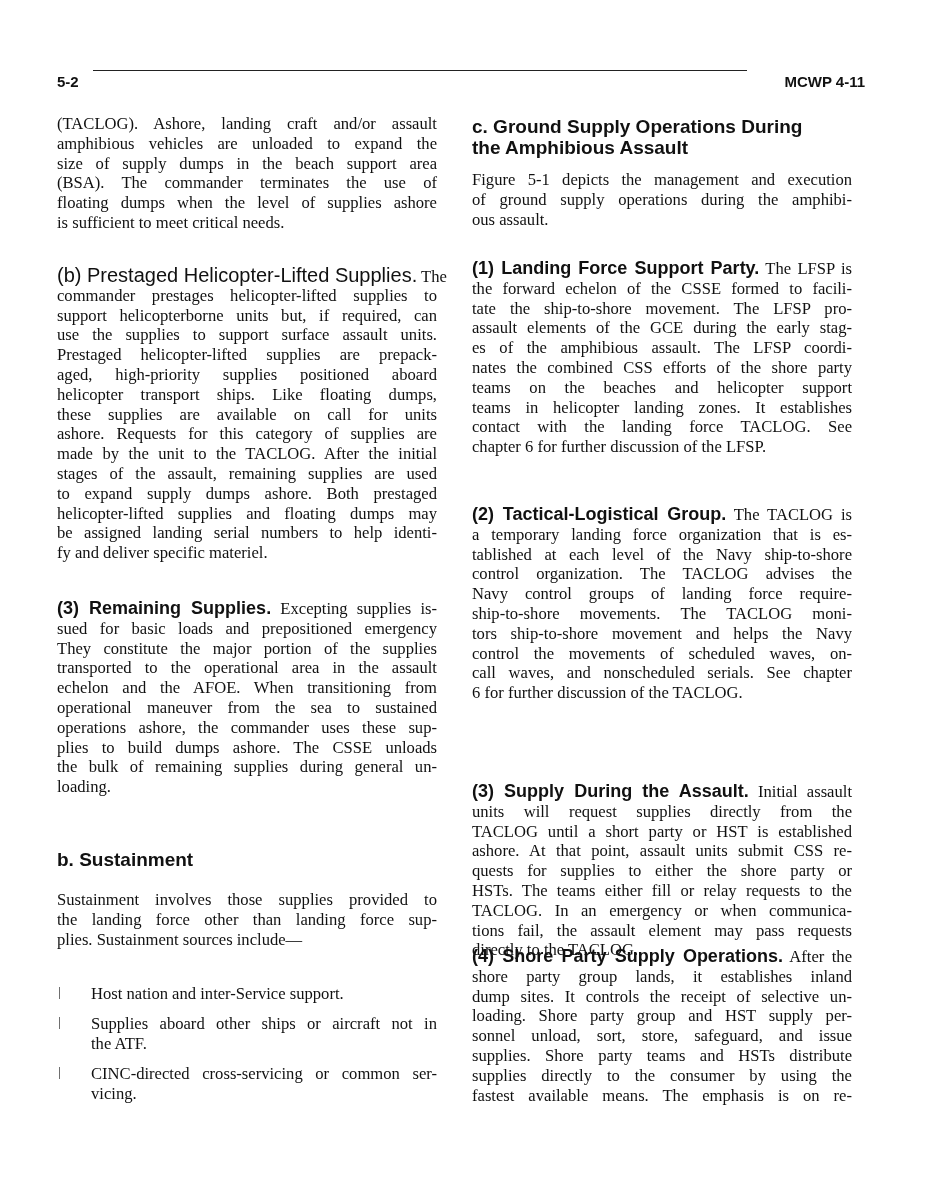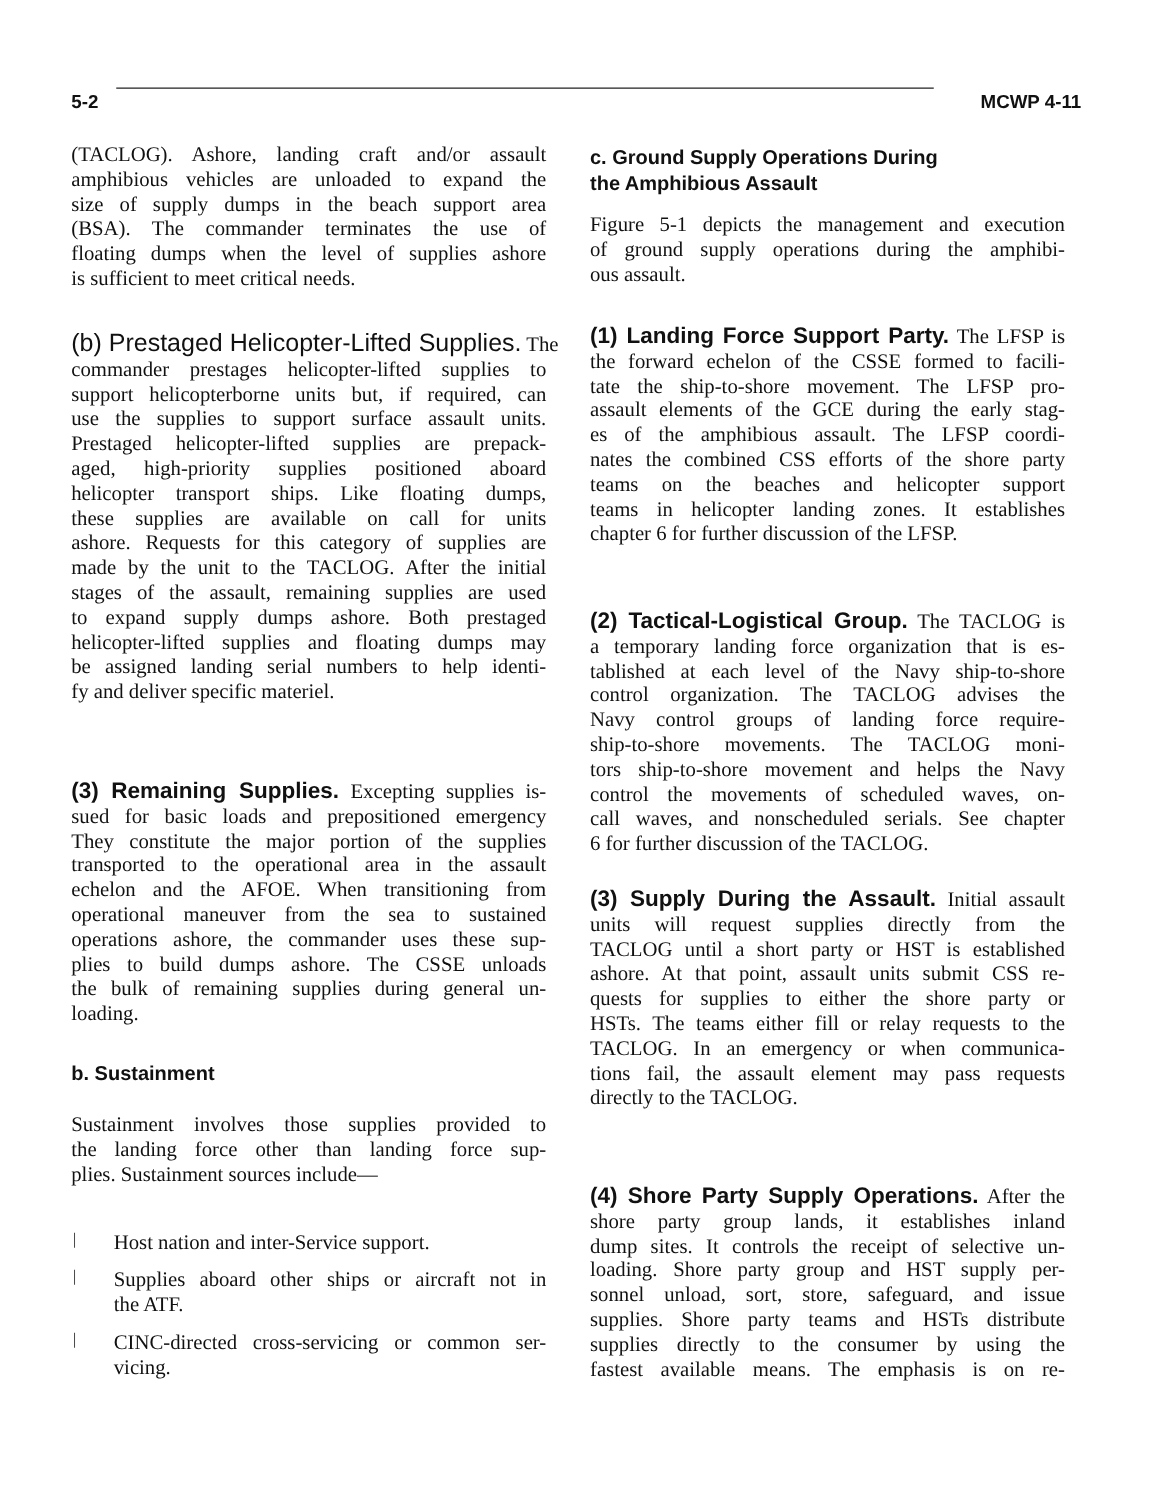--- a/index.html
+++ b/index.html
@@ -10,21 +10,21 @@
   .hdr-right { right:0; padding-left:6px; }
   .hdr-rule { position:absolute; left:36px; right:118px; top:10px; border-top:1px solid #222; }
   .col { position:absolute; width:380px; }
   .col-left { left:57px; top:114px; }
   .col-right { left:472px; top:114px; }
   .block { position:absolute; left:0; width:380px; }
   .line { display:block; font-family:"Liberation Serif", serif; font-size:16.6px; line-height:19.8px; height:19.8px; text-align:justify; text-align-last:justify; white-space:nowrap; overflow:visible; }
   .line.last { text-align-last:left; }
   .line .sh { font-family:"Liberation Sans", sans-serif; font-weight:bold; font-size:18px; }
   .line .shn { font-family:Liberation Sans, sans-serif; font-weight:normal; font-size:20px; }
-  .heading { font-family:"Liberation Sans", sans-serif; font-weight:bold; font-size:16px; line-height:21px; }
+  .heading { font-family:"Liberation Sans", sans-serif; font-weight:bold; font-size:19px; line-height:21px; }
   .bullet { position:absolute; left:0; width:380px; }
   .bullet .mark { position:absolute; left:0; top:3px; font-family:"Liberation Sans", sans-serif; font-size:10px; color:#333; }
   .bullet .btext { position:absolute; left:34px; width:346px; }
 </style>
 </head>
 <body>
 
 <div class="header">
   <div class="hdr-rule"></div>
   <span class="hdr-left">5-2</span>
@@ -53,21 +53,21 @@
     <span class="line">these supplies are available on call for units</span>
     <span class="line">ashore. Requests for this category of supplies are</span>
     <span class="line">made by the unit to the TACLOG. After the initial</span>
     <span class="line">stages of the assault, remaining supplies are used</span>
     <span class="line">to expand supply dumps ashore. Both prestaged</span>
     <span class="line">helicopter-lifted supplies and floating dumps may</span>
     <span class="line">be assigned landing serial numbers to help identi-</span>
     <span class="line last">fy and deliver specific materiel.</span>
   </div>
 
-  <div class="block" style="top:509px">
+  <div class="block" style="top:485px">
     <span class="line"><span class="sh">(3) Remaining Supplies.</span> <span>Excepting supplies is-</span></span>
     <span class="line">sued for basic loads and prepositioned emergency</span>
     <span class="line">They constitute the major portion of the supplies</span>
     <span class="line">transported to the operational area in the assault</span>
     <span class="line">echelon and the AFOE. When transitioning from</span>
     <span class="line">operational maneuver from the sea to sustained</span>
     <span class="line">operations ashore, the commander uses these sup-</span>
     <span class="line">plies to build dumps ashore. The CSSE unloads</span>
     <span class="line">the bulk of remaining supplies during general un-</span>
     <span class="line last">loading.</span>
@@ -118,37 +118,38 @@
 
   <div class="block" style="top:145px">
     <span class="line"><span class="sh">(1) Landing Force Support Party.</span> <span>The LFSP is</span></span>
     <span class="line">the forward echelon of the CSSE formed to facili-</span>
     <span class="line">tate the ship-to-shore movement. The LFSP pro-</span>
     <span class="line">assault elements of the GCE during the early stag-</span>
     <span class="line">es of the amphibious assault. The LFSP coordi-</span>
     <span class="line">nates the combined CSS efforts of the shore party</span>
     <span class="line">teams on the beaches and helicopter support</span>
     <span class="line">teams in helicopter landing zones. It establishes</span>
+    <span class="line">contact with the landing force TACLOG. See</span>
     <span class="line last">chapter 6 for further discussion of the LFSP.</span>
   </div>
 
-  <div class="block" style="top:373px">
+  <div class="block" style="top:391px">
     <span class="line"><span class="sh">(2) Tactical-Logistical Group.</span> <span>The TACLOG is</span></span>
     <span class="line">a temporary landing force organization that is es-</span>
     <span class="line">tablished at each level of the Navy ship-to-shore</span>
     <span class="line">control organization. The TACLOG advises the</span>
     <span class="line">Navy control groups of landing force require-</span>
     <span class="line">ship-to-shore movements. The TACLOG moni-</span>
     <span class="line">tors ship-to-shore movement and helps the Navy</span>
     <span class="line">control the movements of scheduled waves, on-</span>
     <span class="line">call waves, and nonscheduled serials. See chapter</span>
     <span class="line last">6 for further discussion of the TACLOG.</span>
   </div>
 
-  <div class="block" style="top:596px">
+  <div class="block" style="top:668px">
     <span class="line"><span class="sh">(3) Supply During the Assault.</span> <span>Initial assault</span></span>
     <span class="line">units will request supplies directly from the</span>
     <span class="line">TACLOG until a short party or HST is established</span>
     <span class="line">ashore. At that point, assault units submit CSS re-</span>
     <span class="line">quests for supplies to either the shore party or</span>
     <span class="line">HSTs. The teams either fill or relay requests to the</span>
     <span class="line">TACLOG. In an emergency or when communica-</span>
     <span class="line">tions fail, the assault element may pass requests</span>
     <span class="line last">directly to the TACLOG.</span>
   </div>

